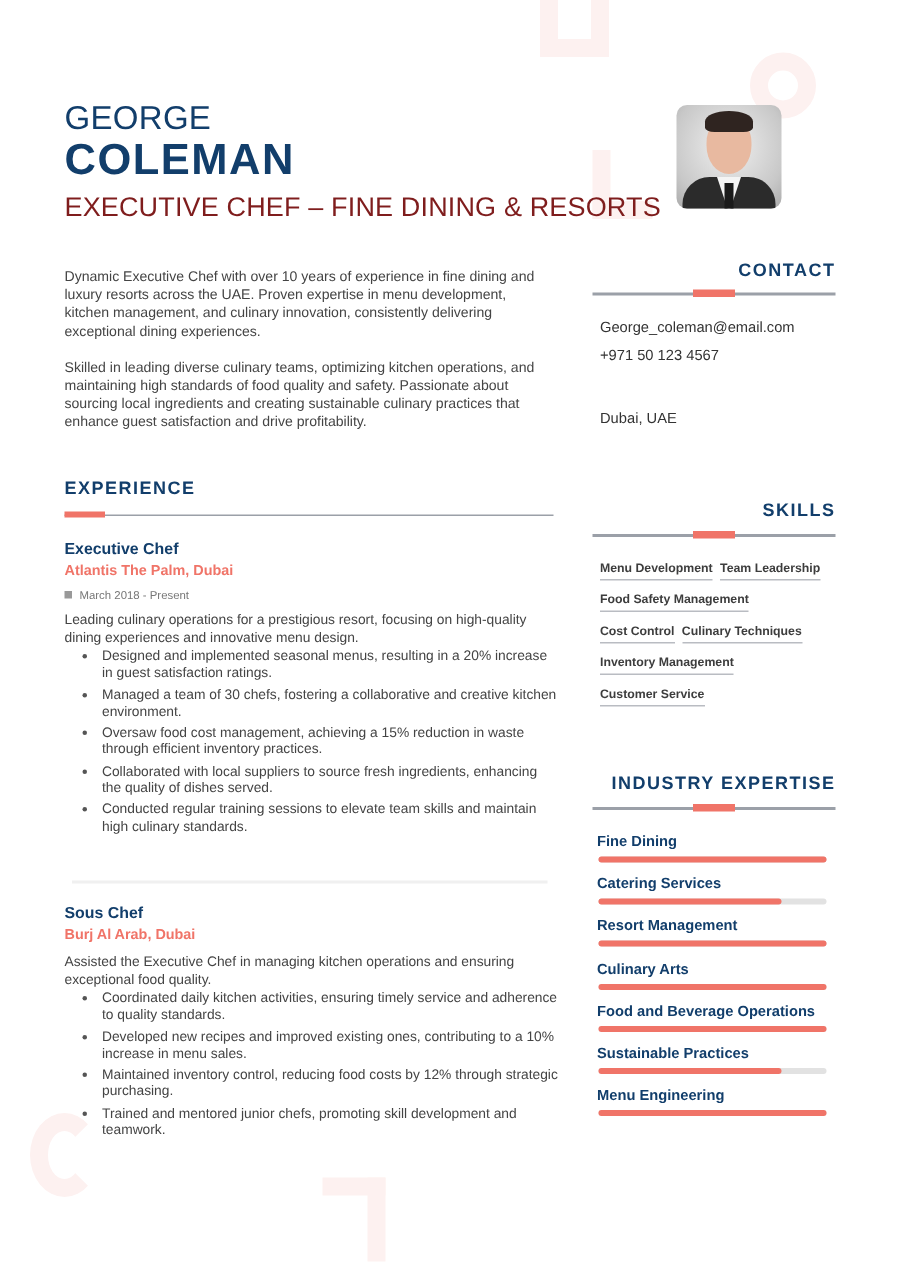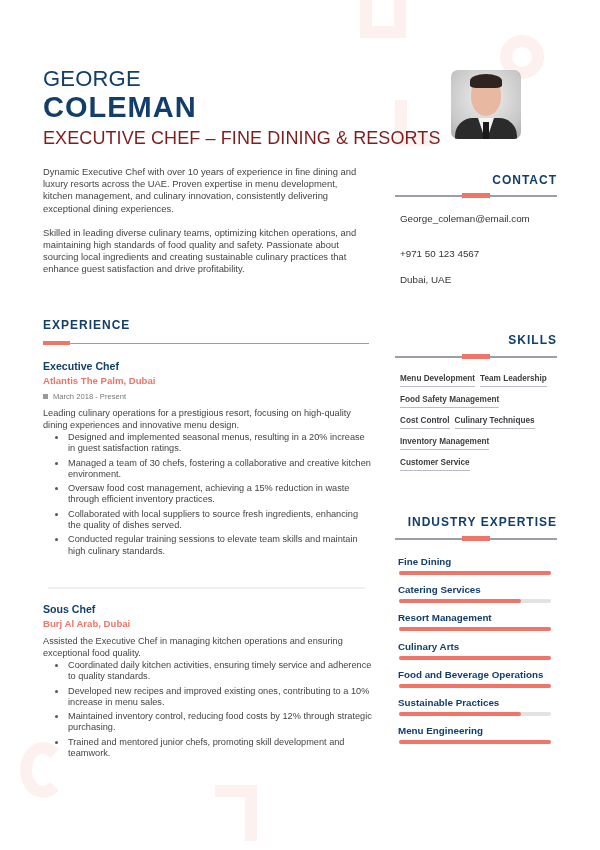--- a/index.html
+++ b/index.html
@@ -5,21 +5,21 @@
   * { box-sizing: border-box; margin: 0; padding: 0; }
   html, body { width: 600px; height: 850px; background: #ffffff; overflow: hidden; }
   body { position: relative; font-family: "Liberation Sans", sans-serif; color: #3a3a3a; }
 
   .bg-shape { position: absolute; border: 12px solid #fdf1f0; pointer-events: none; }
 
   .name-first { position: absolute; left: 43px; top: 66px; font-size: 22px; color: #123e6b; letter-spacing: 0.2px; }
   .name-last { position: absolute; left: 43px; top: 91px; font-size: 29px; font-weight: bold; color: #123e6b; letter-spacing: 1px; }
   .job-title { position: absolute; left: 43px; top: 128px; font-size: 18px; color: #7f1d1d; letter-spacing: 0.1px; }
 
-  .summary { position: absolute; left: 43px; top: 166px; width: 325px; font-size: 9.4px; line-height: 12.2px; color: #444; }
+  .summary { position: absolute; left: 43px; top: 178px; width: 325px; font-size: 9.4px; line-height: 12.2px; color: #444; }
   .summary p + p { margin-top: 12px; }
 
   .photo { position: absolute; left: 451px; top: 70px; width: 70px; height: 69px; border-radius: 7px; overflow: hidden;
            background: radial-gradient(circle at 50% 40%, #f0f0f0 0%, #c8c8c8 70%, #aaa 100%); }
   .photo .head { position: absolute; left: 20px; top: 8px; width: 30px; height: 38px; border-radius: 45% 45% 50% 50%; background: #e8b9a0; }
   .photo .hair { position: absolute; left: 19px; top: 4px; width: 32px; height: 14px; border-radius: 50% 50% 20% 20%; background: #2f2420; }
   .photo .suit { position: absolute; left: 4px; top: 48px; width: 62px; height: 30px; border-radius: 18px 18px 0 0; background: #2b2b2b; }
   .photo .shirt { position: absolute; left: 27px; top: 48px; width: 16px; height: 24px; background: #f4f4f4; clip-path: polygon(0 0, 100% 0, 50% 100%); }
   .photo .tie { position: absolute; left: 32px; top: 52px; width: 6px; height: 18px; background: #1a1a1a; }
 
@@ -78,21 +78,21 @@
   <div class="tie"></div>
   <div class="head"></div>
   <div class="hair"></div>
 </div>
 
 <div class="side-heading" style="top:173px;">CONTACT</div>
 <div class="side-rule" style="top:195px;">
     <div class="accent"></div>
   </div>
 <div class="contact-item" style="top:213px;">George_coleman@email.com</div>
-<div class="contact-item" style="top:248px;">+971 50 123 4567</div>
+<div class="contact-item" style="top:232px;">+971 50 123 4567</div>
 <div class="contact-item" style="top:274px;">Dubai, UAE</div>
 
 <div class="side-heading" style="top:333px;">SKILLS</div>
 <div class="side-rule" style="top:356px;">
     <div class="accent"></div>
   </div>
 <div class="skills">
   <span class="skill-tag">Menu Development</span>
   <span class="skill-tag">Team Leadership</span>
   <span class="skill-tag" style="margin-right:40px;">Food Safety Management</span>

